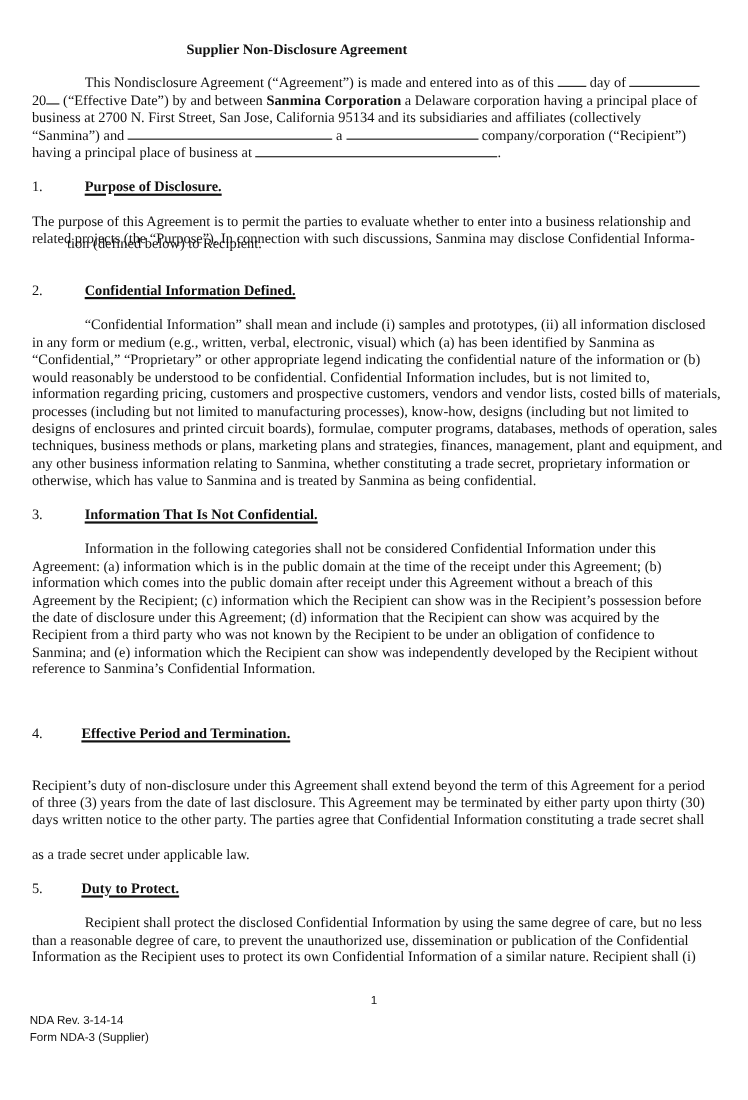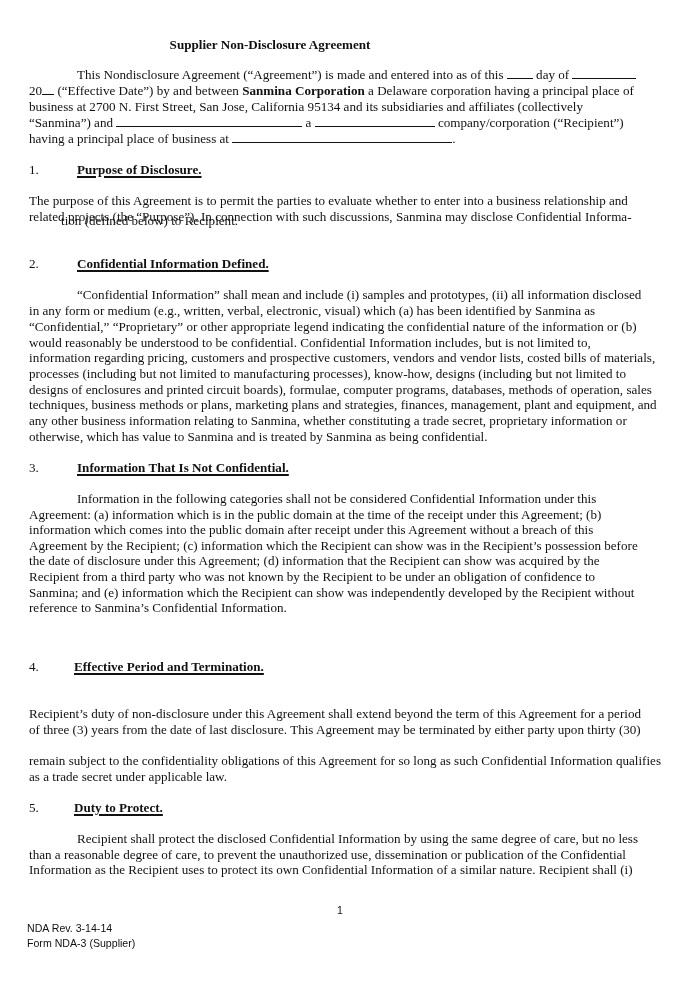--- a/index.html
+++ b/index.html
@@ -78,21 +78,21 @@
   <div class="line" style="top:538px;">Agreement by the Recipient; (c) information which the Recipient can show was in the Recipient’s possession before</div>
   <div class="line" style="top:553px;">the date of disclosure under this Agreement; (d) information that the Recipient can show was acquired by the</div>
   <div class="line" style="top:569px;">Recipient from a third party who was not known by the Recipient to be under an obligation of confidence to</div>
   <div class="line" style="top:585px;">Sanmina; and (e) information which the Recipient can show was independently developed by the Recipient without</div>
   <div class="line" style="top:600px;">reference to Sanmina’s Confidential Information.</div>
 
   <div class="sec-num" style="top:659px;">4.</div>
   <div class="sec-title" style="top:659px; left:74px;">Effective Period and Termination.</div>
   <div class="line" style="top:706px;">Recipient’s duty of non-disclosure under this Agreement shall extend beyond the term of this Agreement for a period</div>
   <div class="line" style="top:722px;">of three (3) years from the date of last disclosure. This Agreement may be terminated by either party upon thirty (30)</div>
-  <div class="line" style="top:753px;">remain subject to the confidentiality obligations of this Agreement for so long as such Confidential Information qualifies</div>
+  <div class="line" style="top:737px;">days written notice to the other party.  The parties agree that Confidential Information constituting a trade secret shall</div>
   <div class="line" style="top:769px;">as a trade secret under applicable law.</div>
 
   <div class="sec-num" style="top:800px;">5.</div>
   <div class="sec-title" style="top:800px; left:74px;">Duty to Protect.</div>
   <div class="line indent" style="top:831px;">Recipient shall protect the disclosed Confidential Information by using the same degree of care, but no less</div>
   <div class="line" style="top:847px;">than a reasonable degree of care, to prevent the unauthorized use, dissemination or publication of the Confidential</div>
   <div class="line" style="top:862px;">Information as the Recipient uses to protect its own Confidential Information of a similar nature.  Recipient shall (i)</div>
 
   <div class="pagenum">1</div>
   <div class="footer" style="left:27px; top:921px;">NDA Rev. 3-14-14</div>

